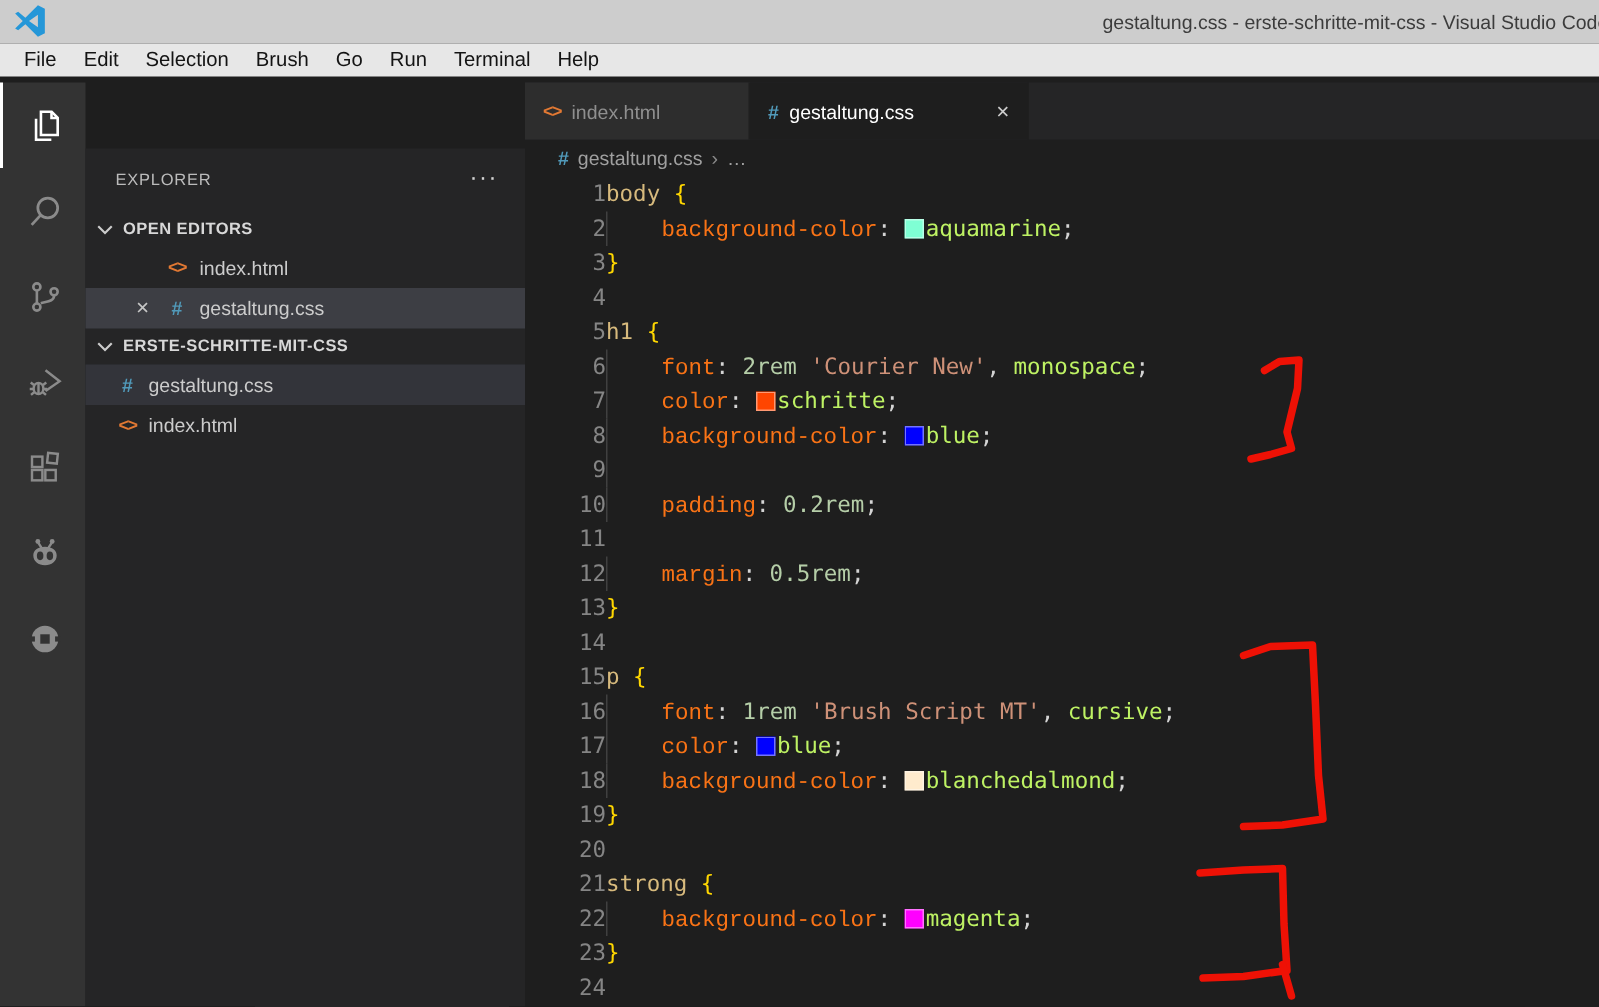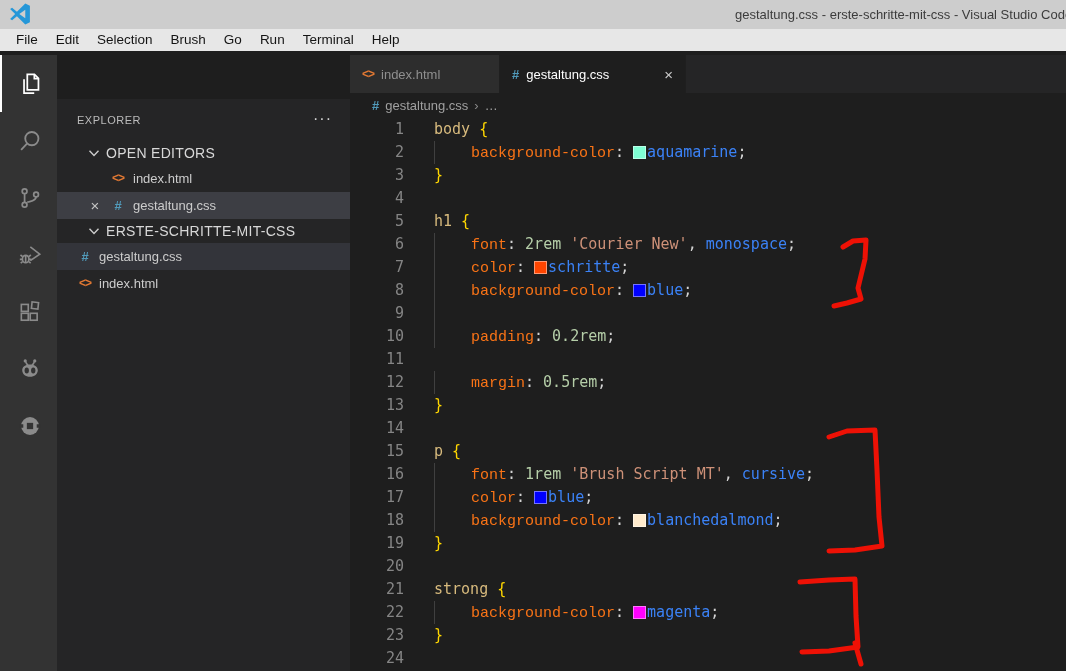--- a/index.html
+++ b/index.html
@@ -18,21 +18,21 @@
   .menu-item { font-size:13.5px; color:#141414; padding:0 9px; height:26px; line-height:26px; cursor:default; }
   
   .activitybar { position:absolute; left:0; top:55px; width:57px; height:616px; background:#333333; }
   .ab-item { width:57px; height:57px; display:flex; align-items:center; justify-content:center; border-left:2px solid transparent; }
   .ab-item.active { border-left:2px solid #ffffff; }
   .ab-icon { display:flex; }
   
   .sidebar { position:absolute; left:57px; top:55px; width:293px; height:616px; background:#252526; color:#cccccc;margin-top:44px; }
   .sidebar-title { position:relative; height:42px; line-height:42px; padding-left:20px; font-size:11px; letter-spacing:0.5px; color:#bbbbbb; }
   .sidebar-more { position:absolute; right:18px; top:0; height:42px; line-height:40px; font-size:16px; color:#d4d4d4; letter-spacing:1px; cursor:pointer; }
-  .side-section-header { height:24px; display:flex; align-items:center; font-size:14px; font-weight:normal; color:#d8d8d8; letter-spacing:0.3px;padding-left:24px; }
+  .side-section-header { height:24px; display:flex; align-items:center; font-size:11px; font-weight:bold; color:#d8d8d8; letter-spacing:0.3px; }
   .side-section-header .chev { margin-left:5px; margin-right:4px; display:flex; }
   .side-row { position:relative; height:27px; line-height:27px; font-size:13px; color:#cccccc; }
   .side-row.sel-strong { background:#3d3e44; }
   .side-row.sel-soft { background:#33343a; }
   .side-row .close-x { position:absolute; left:29px; top:0; width:18px; text-align:center; color:#c5c5c5; font-size:15px; }
   .side-row .ficon { position:absolute; top:0; width:18px; text-align:center; font-weight:bold; }
   .side-row.oe .ficon { left:52px; }
   .side-row.fold .ficon { left:19px; }
   .side-row .flabel { position:absolute; top:0; }
   .side-row.oe .flabel { left:76px; }
@@ -47,30 +47,30 @@
   .tab.active { background:#1e1e1e; color:#ffffff; width:186px; }
   .tab .ficon { margin-right:7px; font-weight:bold; }
   .tab .tab-close { margin-left:auto; color:#cccccc; font-size:15px; padding-left:8px; }
   .breadcrumb { position:absolute; left:0; top:38px; width:716px; height:25px; display:flex; align-items:center; font-size:13px; color:#a0a0a0; padding-left:22px; }
   .breadcrumb .ficon { font-weight:bold; margin-right:6px; }
   .breadcrumb .bc-sep { margin:0 6px; color:#8a8a8a; }
   
   .code { position:absolute; left:0; top:63px; width:716px; font-family:"DejaVu Sans Mono","Liberation Mono",monospace; font-size:15px; }
   .code-line { height:23px; line-height:23px; display:flex; white-space:pre; }
   .ln { width:54px; text-align:right; color:#858585; flex:none; }
-  .line-content { margin-left:30px; height:23px;text-align:right; }
+  .line-content { height:23px;text-align:right; }
   .guide { display:inline-block; width:37px; height:23px; border-left:1px solid #404040; vertical-align:top; }
   .swatch { display:inline-block; width:13px; height:13px; vertical-align:-1.5px; box-shadow:inset 0 0 0 1px rgba(255,255,255,0.45); margin-right:1px; }
   .c-sel   { color:#d7ba7d; }
   .c-brace { color:#ffd700; }
   .c-prop  { color:#f97316;font-family:Liberation Mono, monospace; }
   .c-punc  { color:#d4d4d4; }
   .c-num   { color:#b5cea8; }
   .c-str   { color:#ce9178; }
-  .c-val   { color:#3b82f6; }
+  .c-val   { color:#bef264; }
   
   .annotations { position:absolute; left:0; top:0; width:1066px; height:671px; pointer-events:none; z-index:20; }
   .annotations polyline { fill:none; stroke-width:5; stroke-linecap:round; stroke-linejoin:round; }
 </style>
 </head>
 <body>
 
 <div id="window">
 
   <div class="titlebar">

